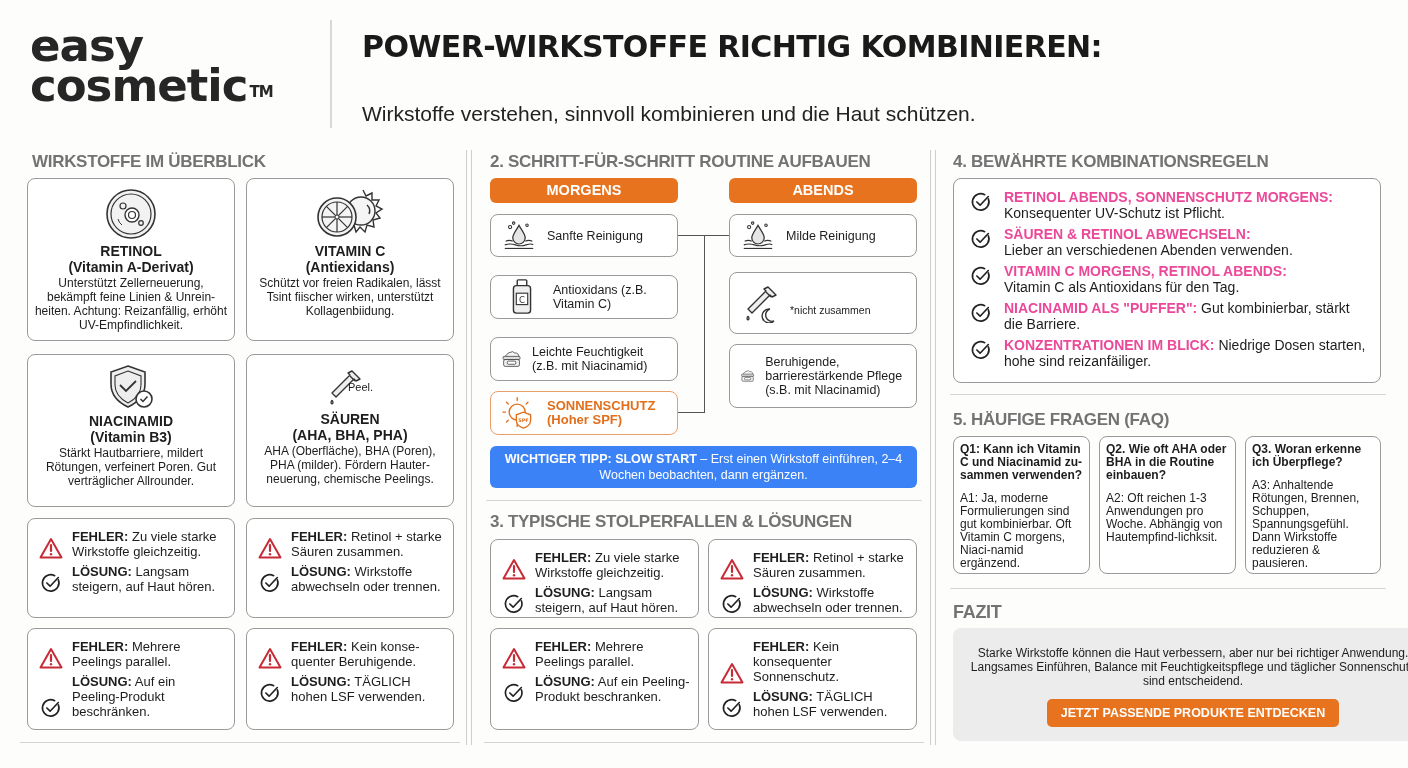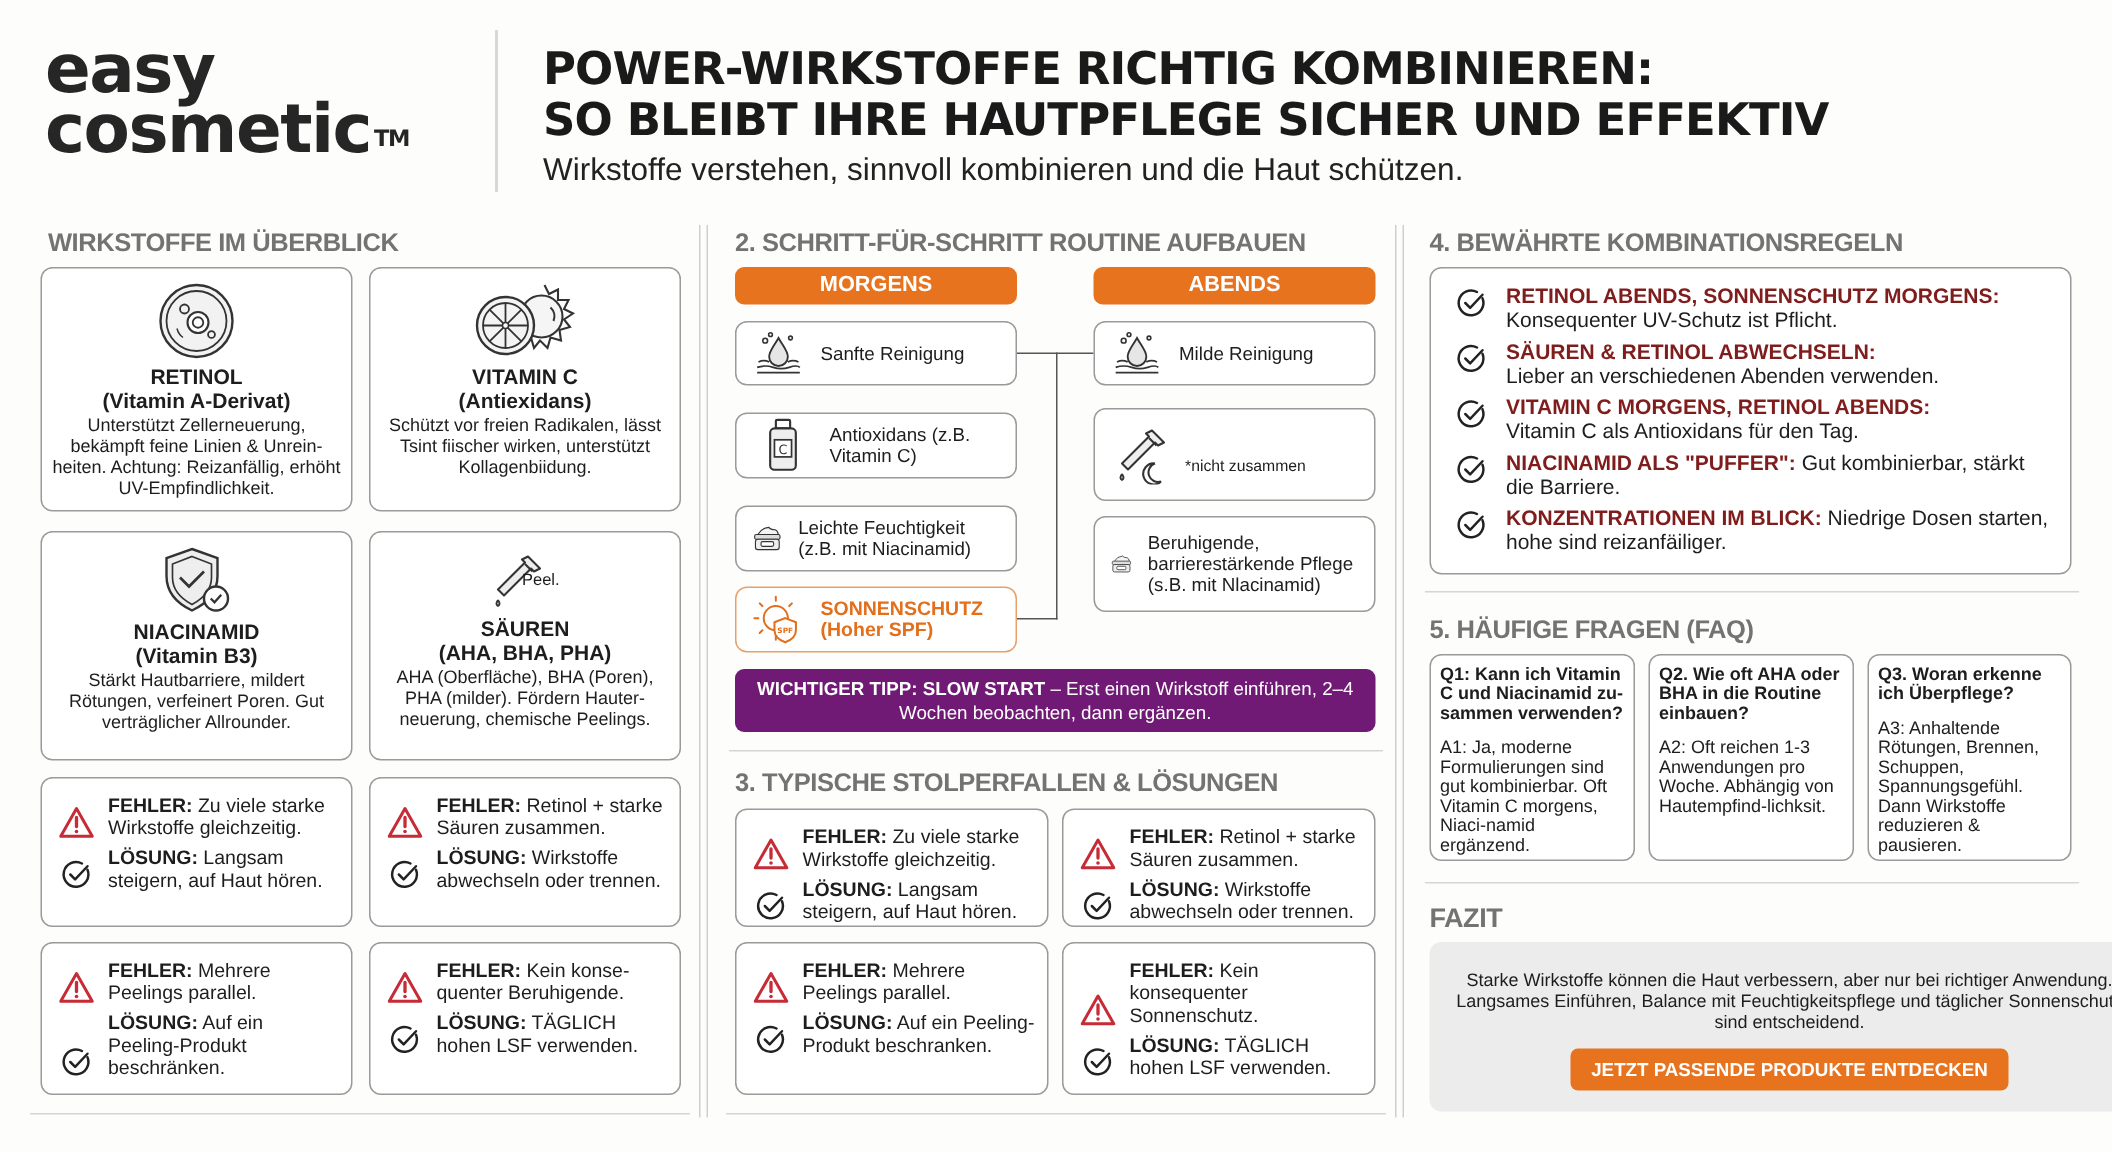--- a/index.html
+++ b/index.html
@@ -59,29 +59,29 @@
     background: #e8731e; color: #fff; font-weight: bold; font-size: 14.5px;
     text-align: center; border-radius: 6px; height: 25px; line-height: 25px;
   }
   .step { display: flex; align-items: center; gap: 10px; padding: 0 10px; }
   .step .lbl { font-size: 12.5px; line-height: 14px; }
   .step .note { font-size: 10.5px; }
   .step.sun { border-color: #e8a06a; }
   .step.sun .lbl { color: #e26f1c; font-weight: bold; font-size: 13px; }
   .connector { background: #555; }
   .tip {
-    background: #701a75; color: #fff; border-radius: 6px; text-align: center;
+    background: #3b82f6; color: #fff; border-radius: 6px; text-align: center;
     font-size: 12.5px; line-height: 16px; padding: 5px 10px;
   }
   .tip b { font-weight: bold; }
 
   
   .rule { display: flex; gap: 12px; align-items: flex-start; margin-bottom: 5px; }
   .rule .t { font-size: 14px; line-height: 16px; }
-  .rule .k { color: #7f1d1d; font-weight: bold; }
+  .rule .k { color: #ec4899; font-weight: bold; }
 
   
   .faq { padding: 6px 6px; font-size: 12px; line-height: 13px; }
   .faq .q { margin-bottom: 10px; font-weight: bold; }
 
   
   .fazit {
     background: #ececec; border-radius: 8px; text-align: center;
     font-size: 12px; line-height: 14px; padding-top: 18px;
   }
@@ -147,21 +147,20 @@
   </defs>
 </svg>
 
 <div class="abs logo">
   <div>easy</div>
   <div><span>cosmetic</span><span class="tm">TM</span></div>
 </div>
 <div class="abs header-divider"></div>
 <div class="abs title">
   <div>POWER-WIRKSTOFFE RICHTIG KOMBINIEREN:</div>
-  <div>SO BLEIBT IHRE HAUTPFLEGE SICHER UND EFFEKTIV</div>
 </div>
 <div class="abs subtitle">Wirkstoffe verstehen, sinnvoll kombinieren und die Haut schützen.</div>
 
 <div class="abs vdiv" style="left:466px"></div>
 <div class="abs vdiv" style="left:471px"></div>
 <div class="abs vdiv" style="left:930px"></div>
 <div class="abs vdiv" style="left:935px"></div>
 <div class="abs hline" style="left:20px; top:742px; width:440px"></div>
 <div class="abs hline" style="left:484px; top:742px; width:440px"></div>
 

